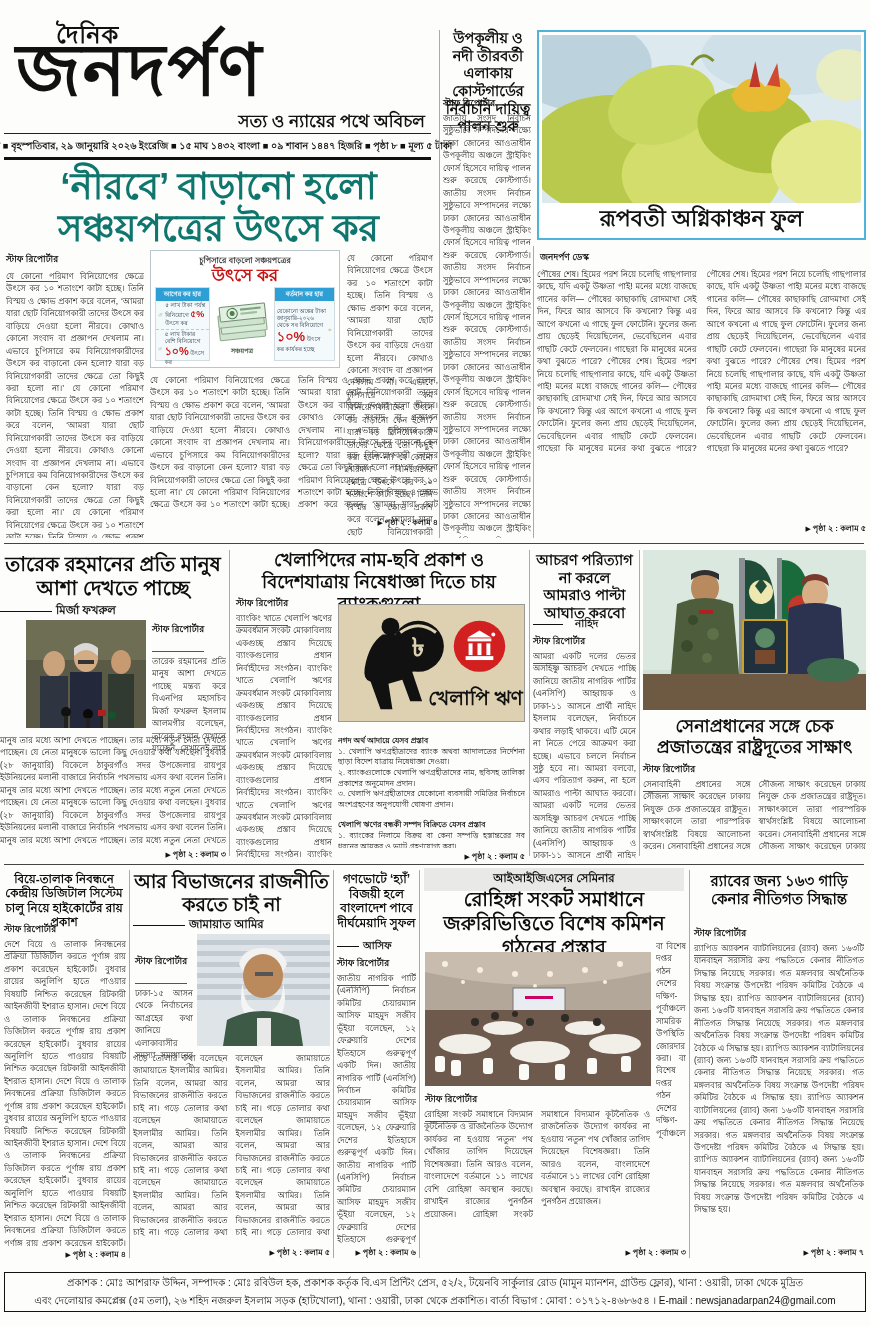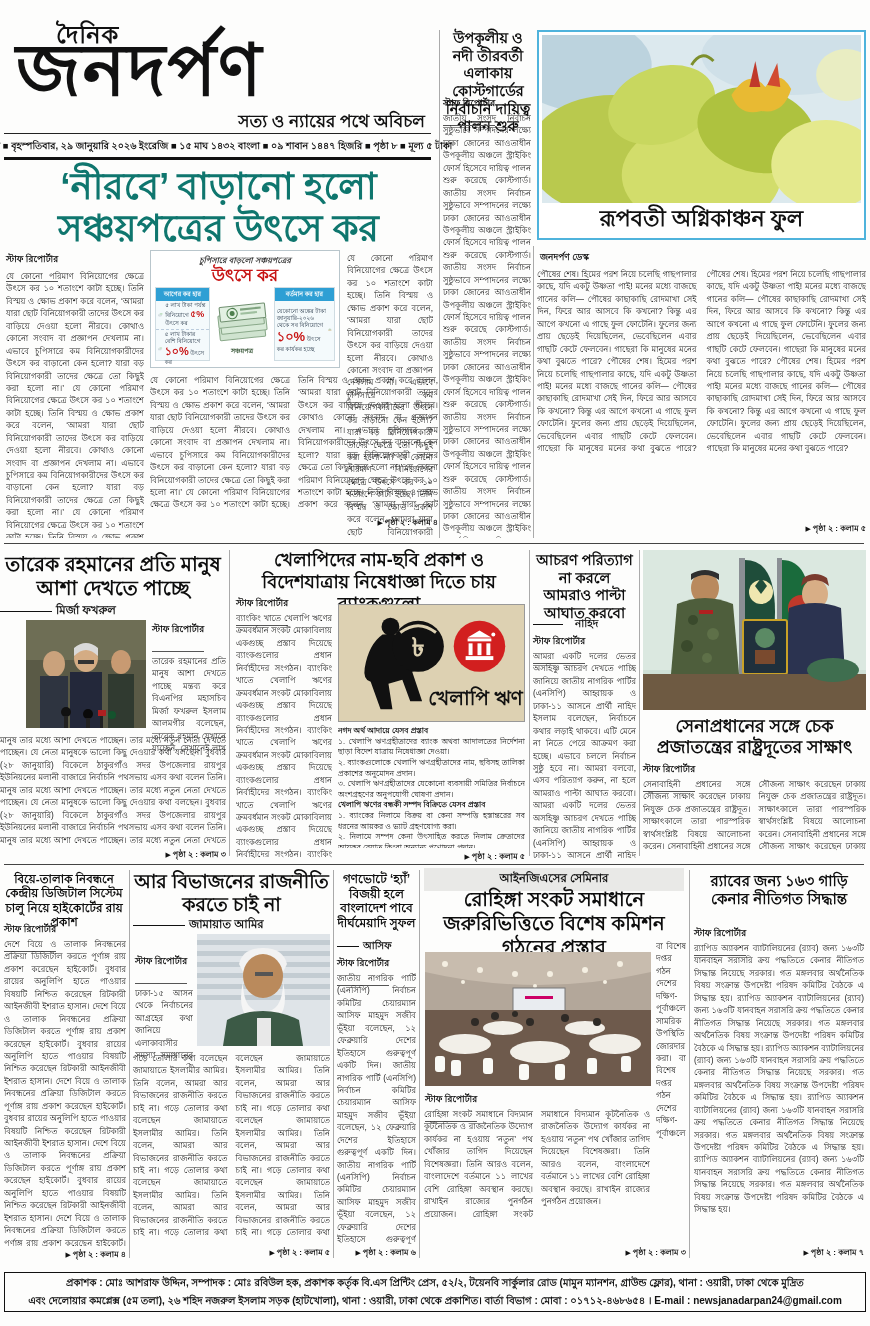--- a/index.html
+++ b/index.html
@@ -31,21 +31,21 @@
   
   .lead-hl { position:absolute; left:0; top:166px; width:437px; font-size:37px; font-weight:900; text-align:center; line-height:1.14; }
   .lead-byline { position:absolute; left:6px; top:252px; }
   .lead-col-left { position:absolute; left:6px; top:270px; width:138px; height:268px; }
   .lead-col-right { position:absolute; left:347px; top:252px; width:86px; height:286px; }
   .lead-lower { position:absolute; left:150px; top:374px; width:288px; height:140px; column-count:2; column-gap:8px; }
   .lead-jump { position:absolute; left:150px; top:516px; width:288px; }
 
   
   .infog { position:absolute; left:150px; top:250px; width:190px; height:118px; border:1px solid #b9c6cc; background:#fff; padding:3px 4px; }
-  .infog-t1 { font-size:8px; font-weight:700; text-align:center; color:#333;font-style:italic; }
+  .infog-t1 { font-size:8px; font-weight:700; text-align:center; color:#333; }
   .infog-t2 { font-size:17px; font-weight:900; text-align:center; color:#c81414; line-height:1.05; margin-bottom:2px; }
   .infog-row { display:flex; gap:3px; height:74px; }
   .ig-panel { flex:1; border:1px solid #cfdce2; background:#f4fafc; display:flex; flex-direction:column; }
   .ig-head { background:#2e9fd4; color:#fff; font-size:6.3px; font-weight:800; text-align:center; padding:1px 0; }
   .ig-item { display:flex; align-items:center; gap:2px; padding:1px 2px; flex:1; }
   .ig-txt { font-size:5.8px; line-height:1.25; color:#234; }
   .ig-pct { color:#c81414; font-weight:900; font-size:9px; }
   .ig-center { width:58px; display:flex; align-items:center; justify-content:center; }
 
   
@@ -65,21 +65,21 @@
   .tarek-photo { position:absolute; left:26px; top:620px; width:120px; height:108px; }
   .tarek-side { position:absolute; left:152px; top:618px; width:74px; height:112px; }
   .tarek-lower { position:absolute; left:0; top:734px; width:226px; height:112px; }
   .tarek-jump { position:absolute; left:0; top:848px; width:226px; }
 
   .khel-hl { position:absolute; left:233px; top:550px; width:292px; font-size:18px; }
   .khel-byline { position:absolute; left:236px; top:596px; }
   .khel-colL { position:absolute; left:236px; top:612px; width:96px; height:246px; }
   .khel-graphic { position:absolute; left:338px; top:604px; width:187px; height:118px; border:1px solid #999; }
   .khel-lists { position:absolute; left:338px; top:726px; width:187px; height:122px; font-size:7.6px; line-height:1.4; text-align:justify; overflow:hidden; }
-  .khel-lists .lh { font-weight:800; }
+  .khel-lists .lh { font-weight:800;margin-top:10px; }
   .khel-jump { position:absolute; left:338px; top:850px; width:187px; }
 
   .nahid-hl { position:absolute; left:533px; top:552px; width:103px; font-size:14.5px; }
   .nahid-attrib { position:absolute; left:533px; top:616px; width:103px;gap:12px; }
   .nahid-byline { position:absolute; left:533px; top:634px; }
   .nahid-body { position:absolute; left:533px; top:650px; width:103px; height:208px; }
 
   .sena-photo { position:absolute; left:643px; top:550px; width:223px; height:160px; }
   .sena-hl { position:absolute; left:643px; top:716px; width:223px; font-size:17.5px; }
   .sena-byline { position:absolute; left:643px; top:762px; }
@@ -112,21 +112,21 @@
   .roh-lower { position:absolute; left:424px; top:1108px; width:226px; height:136px; column-count:2; column-gap:8px; }
   .roh-jump { position:absolute; left:424px; top:1246px; width:262px; }
 
   .rab-hl { position:absolute; left:692px; top:872px; width:174px; font-size:15px; }
   .rab-byline { position:absolute; left:694px; top:926px; }
   .rab-body { position:absolute; left:694px; top:942px; width:170px; height:300px; }
   .rab-jump { position:absolute; left:694px; top:1246px; width:170px; }
 
   
   .footer-box { position:absolute; left:4px; top:1272px; width:862px; height:40px; border:1.5px solid #111; display:flex; flex-direction:column; align-items:center; justify-content:center; gap:1px; }
-  .footer-box div { font-size:10px; font-weight:700; white-space:nowrap; }
+  .footer-box div { font-size:10px; font-weight:400; white-space:nowrap; }
 </style>
 </head>
 <body>
 
 <div class="page">
 
   <header class="masthead">
     <div class="mh-daily">দৈনিক</div>
     <div class="mh-logo">জনদর্পণ</div>
     <div class="mh-tag">সত্য ও ন্যায়ের পথে অবিচল</div>
@@ -383,21 +383,21 @@
 
   <h2 class="hl gono-hl">গণভোটে ‘হ্যাঁ’ বিজয়ী হলে বাংলাদেশ পাবে দীর্ঘমেয়াদি সুফল</h2>
   <div class="attrib gono-attrib" style="font-size:10px;">
       <span class="dash" style="width:22px;"></span>
       <span>আসিফ</span>
     </div>
   <span class="byline gono-byline">স্টাফ রিপোর্টার</span>
   <div class="body-txt gono-body">জাতীয় নাগরিক পার্টি (এনসিপি) নির্বাচন কমিটির চেয়ারম্যান আসিফ মাহমুদ সজীব ভূঁইয়া বলেছেন, ১২ ফেব্রুয়ারি দেশের ইতিহাসে গুরুত্বপূর্ণ একটি দিন।  জাতীয় নাগরিক পার্টি (এনসিপি) নির্বাচন কমিটির চেয়ারম্যান আসিফ মাহমুদ সজীব ভূঁইয়া বলেছেন, ১২ ফেব্রুয়ারি দেশের ইতিহাসে গুরুত্বপূর্ণ একটি দিন।  জাতীয় নাগরিক পার্টি (এনসিপি) নির্বাচন কমিটির চেয়ারম্যান আসিফ মাহমুদ সজীব ভূঁইয়া বলেছেন, ১২ ফেব্রুয়ারি দেশের ইতিহাসে গুরুত্বপূর্ণ একটি দিন।  জাতীয় নাগরিক পার্টি (এনসিপি) নির্বাচন কমিটির চেয়ারম্যান আসিফ মাহমুদ সজীব ভূঁইয়া বলেছেন, ১২ ফেব্রুয়ারি দেশের ইতিহাসে গুরুত্বপূর্ণ একটি দিন।  জাতীয় নাগরিক পার্টি (এনসিপি) নির্বাচন কমিটির চেয়ারম্যান আসিফ মাহমুদ সজীব ভূঁইয়া বলেছেন, ১২ ফেব্রুয়ারি দেশের ইতিহাসে গুরুত্বপূর্ণ একটি দিন।  জাতীয় নাগরিক পার্টি (এনসিপি) নির্বাচন কমিটির চেয়ারম্যান আসিফ মাহমুদ সজীব ভূঁইয়া বলেছেন, ১২ ফেব্রুয়ারি দেশের ইতিহাসে গুরুত্বপূর্ণ একটি দিন।  জাতীয় নাগরিক পার্টি (এনসিপি) নির্বাচন কমিটির চেয়ারম্যান আসিফ মাহমুদ সজীব ভূঁইয়া বলেছেন, ১২ ফেব্রুয়ারি দেশের ইতিহাসে গুরুত্বপূর্ণ একটি দিন। </div>
   <div class="jump gono-jump">পৃষ্ঠা ২ : কলাম ৬</div>
 
-  <div class="roh-kicker">আইনজিএসের সেমিনার</div>
+  <div class="roh-kicker">আইআইজিএসের সেমিনার</div>
   <h2 class="hl roh-hl">রোহিঙ্গা সংকট সমাধানে জরুরিভিত্তিতে বিশেষ কমিশন গঠনের প্রস্তাব</h2>
   <div class="roh-photo">
     <svg class="photo-svg" viewBox="0 0 226 134" preserveAspectRatio="none">
       <rect width="226" height="134" fill="#8b7f73"></rect>
       <rect width="226" height="58" fill="#b3a79a"></rect>
       <path d="M0 0 h226 v20 q-113 26 -226 0z" fill="#c8bcae"></path>
       <g fill="#f5efe2">
           <circle cx="20" cy="12" r="3"></circle>
           <circle cx="55" cy="18" r="3"></circle>
           <circle cx="90" cy="22" r="3"></circle>

